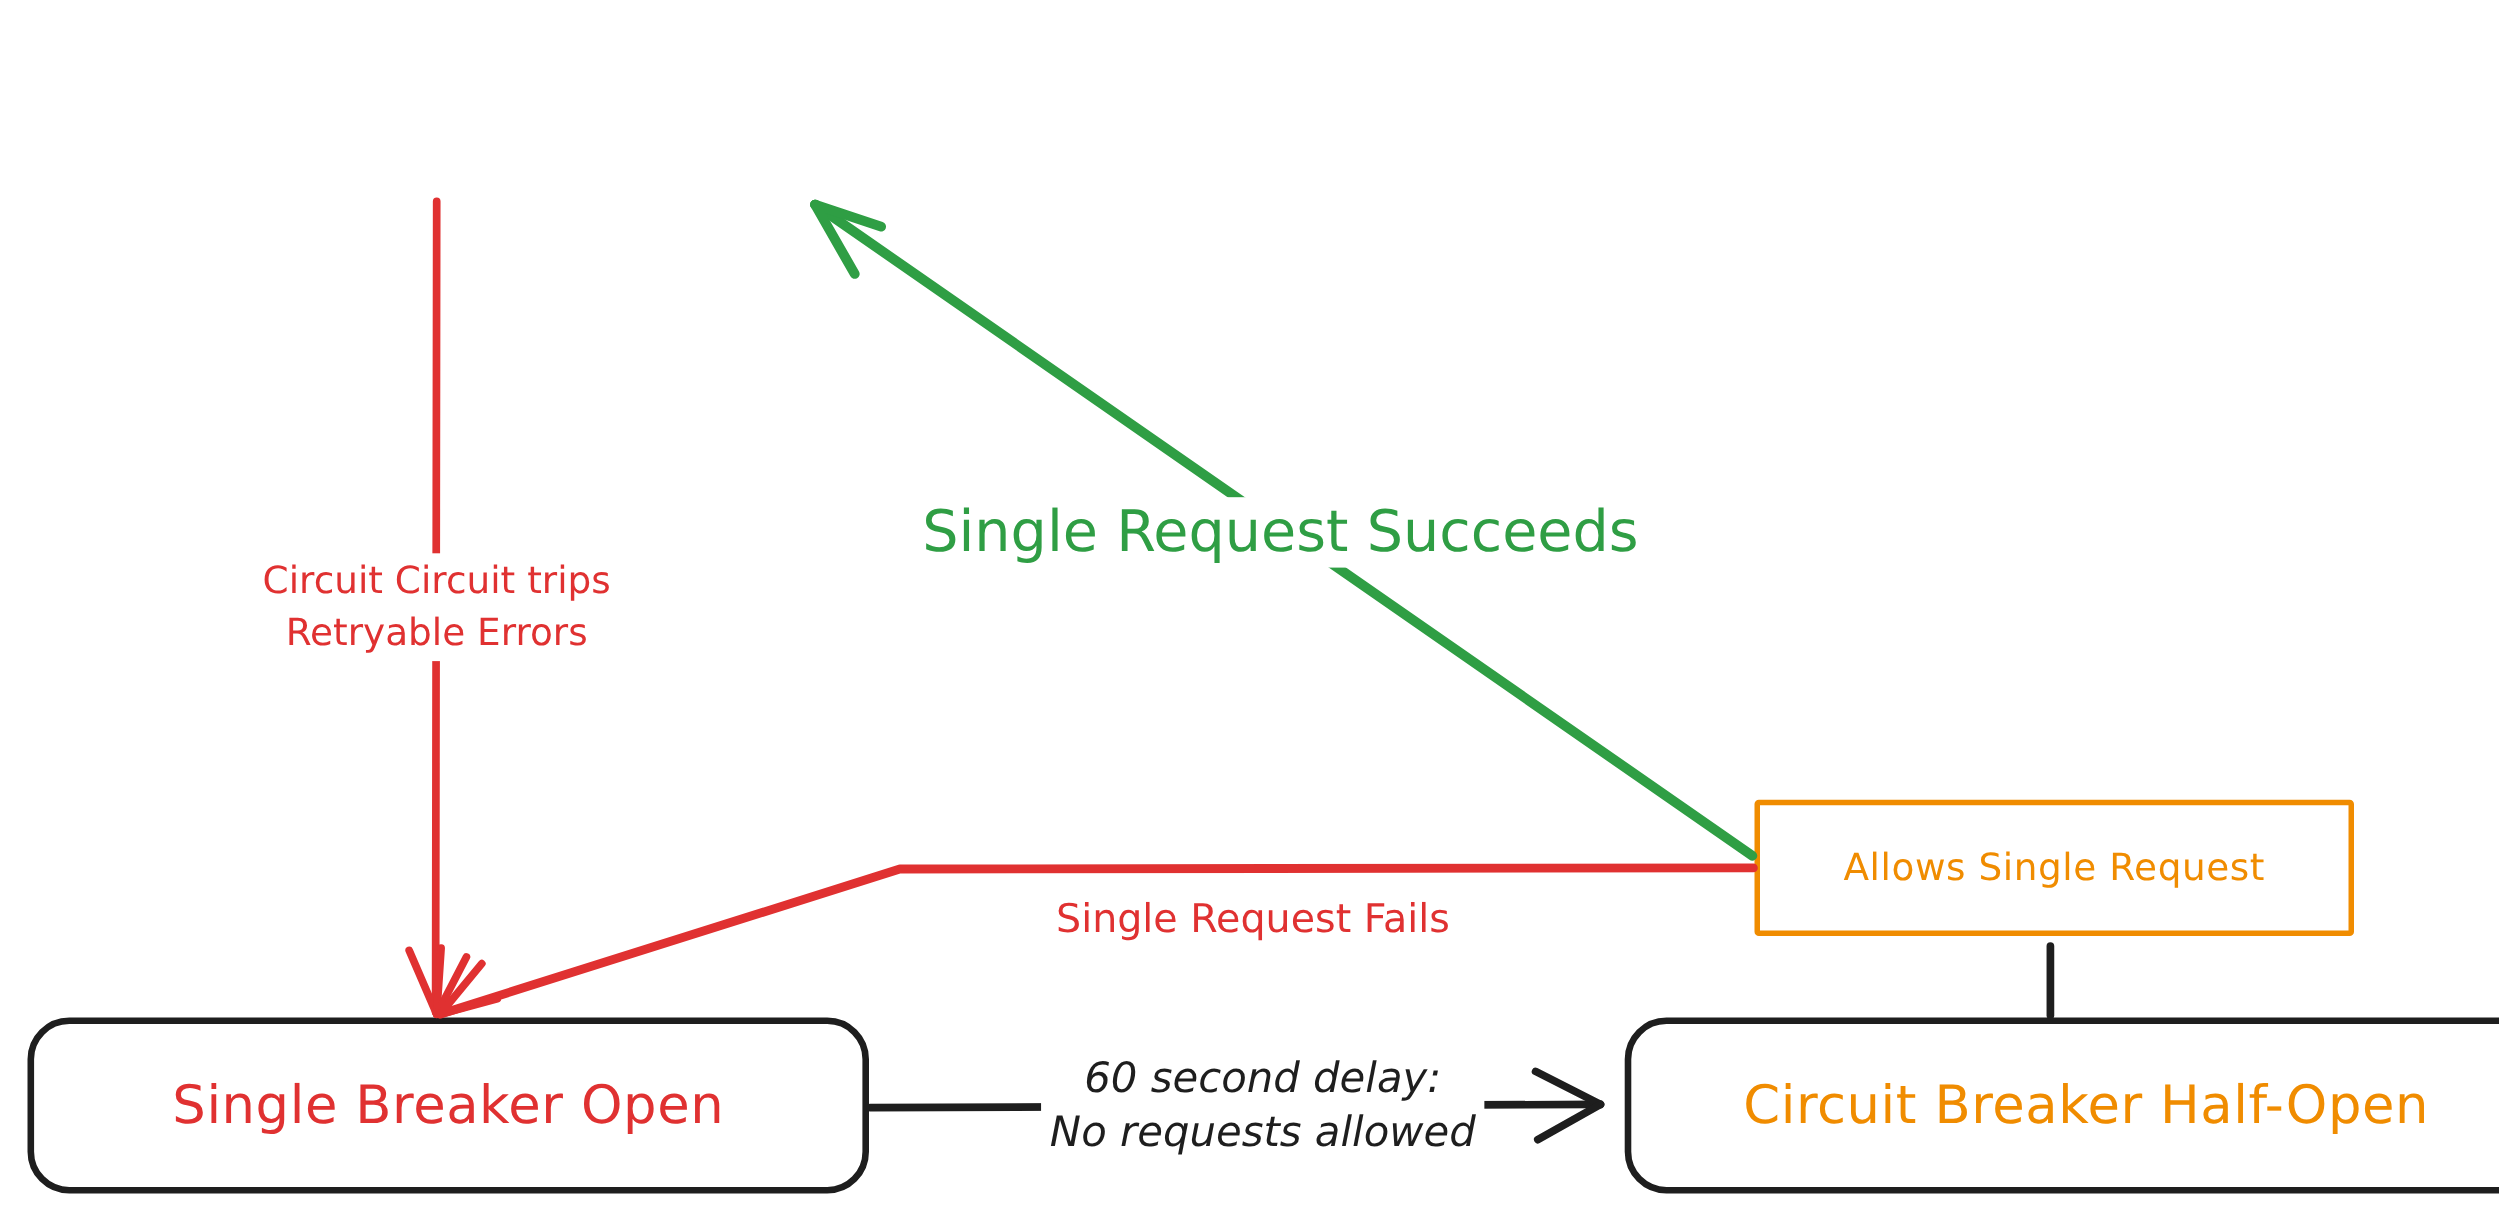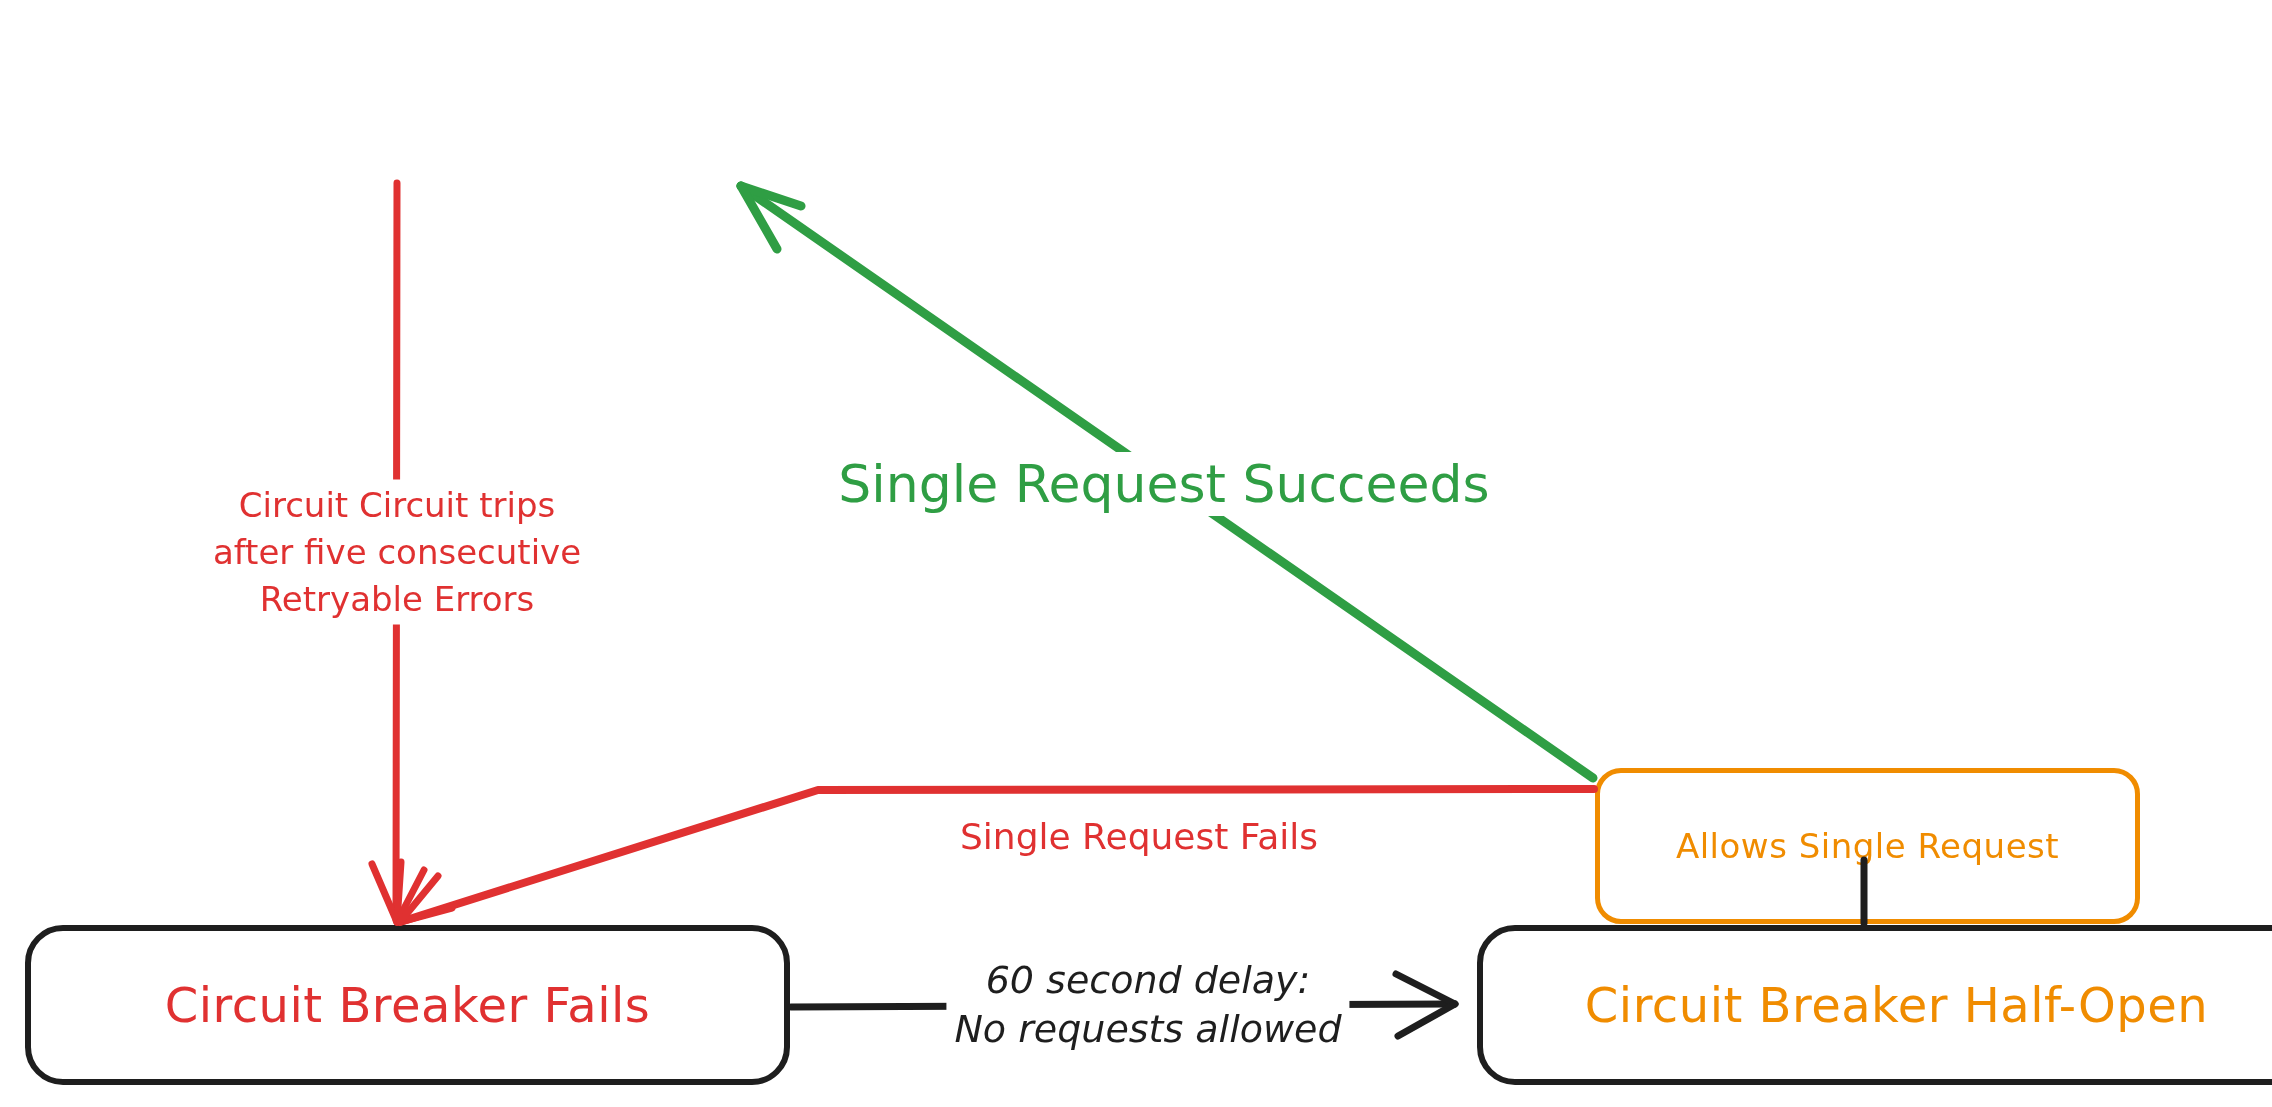--- a/index.html
+++ b/index.html
@@ -47,24 +47,23 @@
   }
   .node-title {
     font-size: 48px;
     letter-spacing: 0.5px;
     white-space: nowrap;
   }
   .node-closed    { left: 25px;   top: 20px;  width: 768px; height: 160px; }
   .node-open      { left: 25px;   top: 925px; width: 765px; height: 160px; }
   .node-half-open { left: 1477px; top: 925px; width: 839px; height: 160px; }
   .node-allows {
-    left: 1595px; top: 727px; width: 545px; height: 156px;
+    left: 1595px; top: 727px; width: 545px; height: 124px;
     border: 5px solid var(--color-orange, #f08c00);
-    border-radius: 26px;
-    margin-top: 41px;
+    border-radius: 4px;
   }
   .text-green  { color: var(--color-green, #2f9e44); }
   .text-red    { color: var(--color-red, #e03131); }
   .text-orange { color: var(--color-orange, #f08c00); }
   .text-ink    { color: var(--color-ink, #1e1e1e); }
   .node-allows .node-title { font-size: 34px; }
 
   
   .edge-label {
     position: absolute;
@@ -80,21 +79,21 @@
   .label-fails    { left: 1139px; top: 836px;  font-size: 36px; }
   .label-delay    { left: 1148px; top: 1005px; font-size: 38px; line-height: 49px; font-style: italic; }
 </style>
 </head>
 <body>
 
 <div class="canvas">
 
 
   <div class="node node-open">
-    <span class="node-title text-red">Circuit Breaker Fails</span>
+    <span class="node-title text-red">Single Breaker Open</span>
   </div>
 
   <div class="node node-half-open">
     <span class="node-title text-orange">Circuit Breaker Half-Open</span>
   </div>
 
   <div class="node node-allows">
     <span class="node-title text-orange">Allows Single Request</span>
   </div>
 
@@ -125,21 +124,20 @@
       <path class="stroke-ink" stroke-width="7" d="M1455,1004 L1398,1036"></path>
     </g>
 
     <g>
       <path class="stroke-ink" stroke-width="7" d="M1864,860 L1864,923"></path>
     </g>
   </svg>
 
   <div class="edge-label label-trip text-red">
     <div>Circuit Circuit trips</div>
-    <div>after five consecutive</div>
     <div>Retryable Errors</div>
   </div>
 
   <div class="edge-label label-succeeds text-green">Single Request Succeeds</div>
 
   <div class="edge-label label-fails text-red">Single Request Fails</div>
 
   <div class="edge-label label-delay text-ink">
     <div>60 second delay:</div>
     <div>No requests allowed</div>

